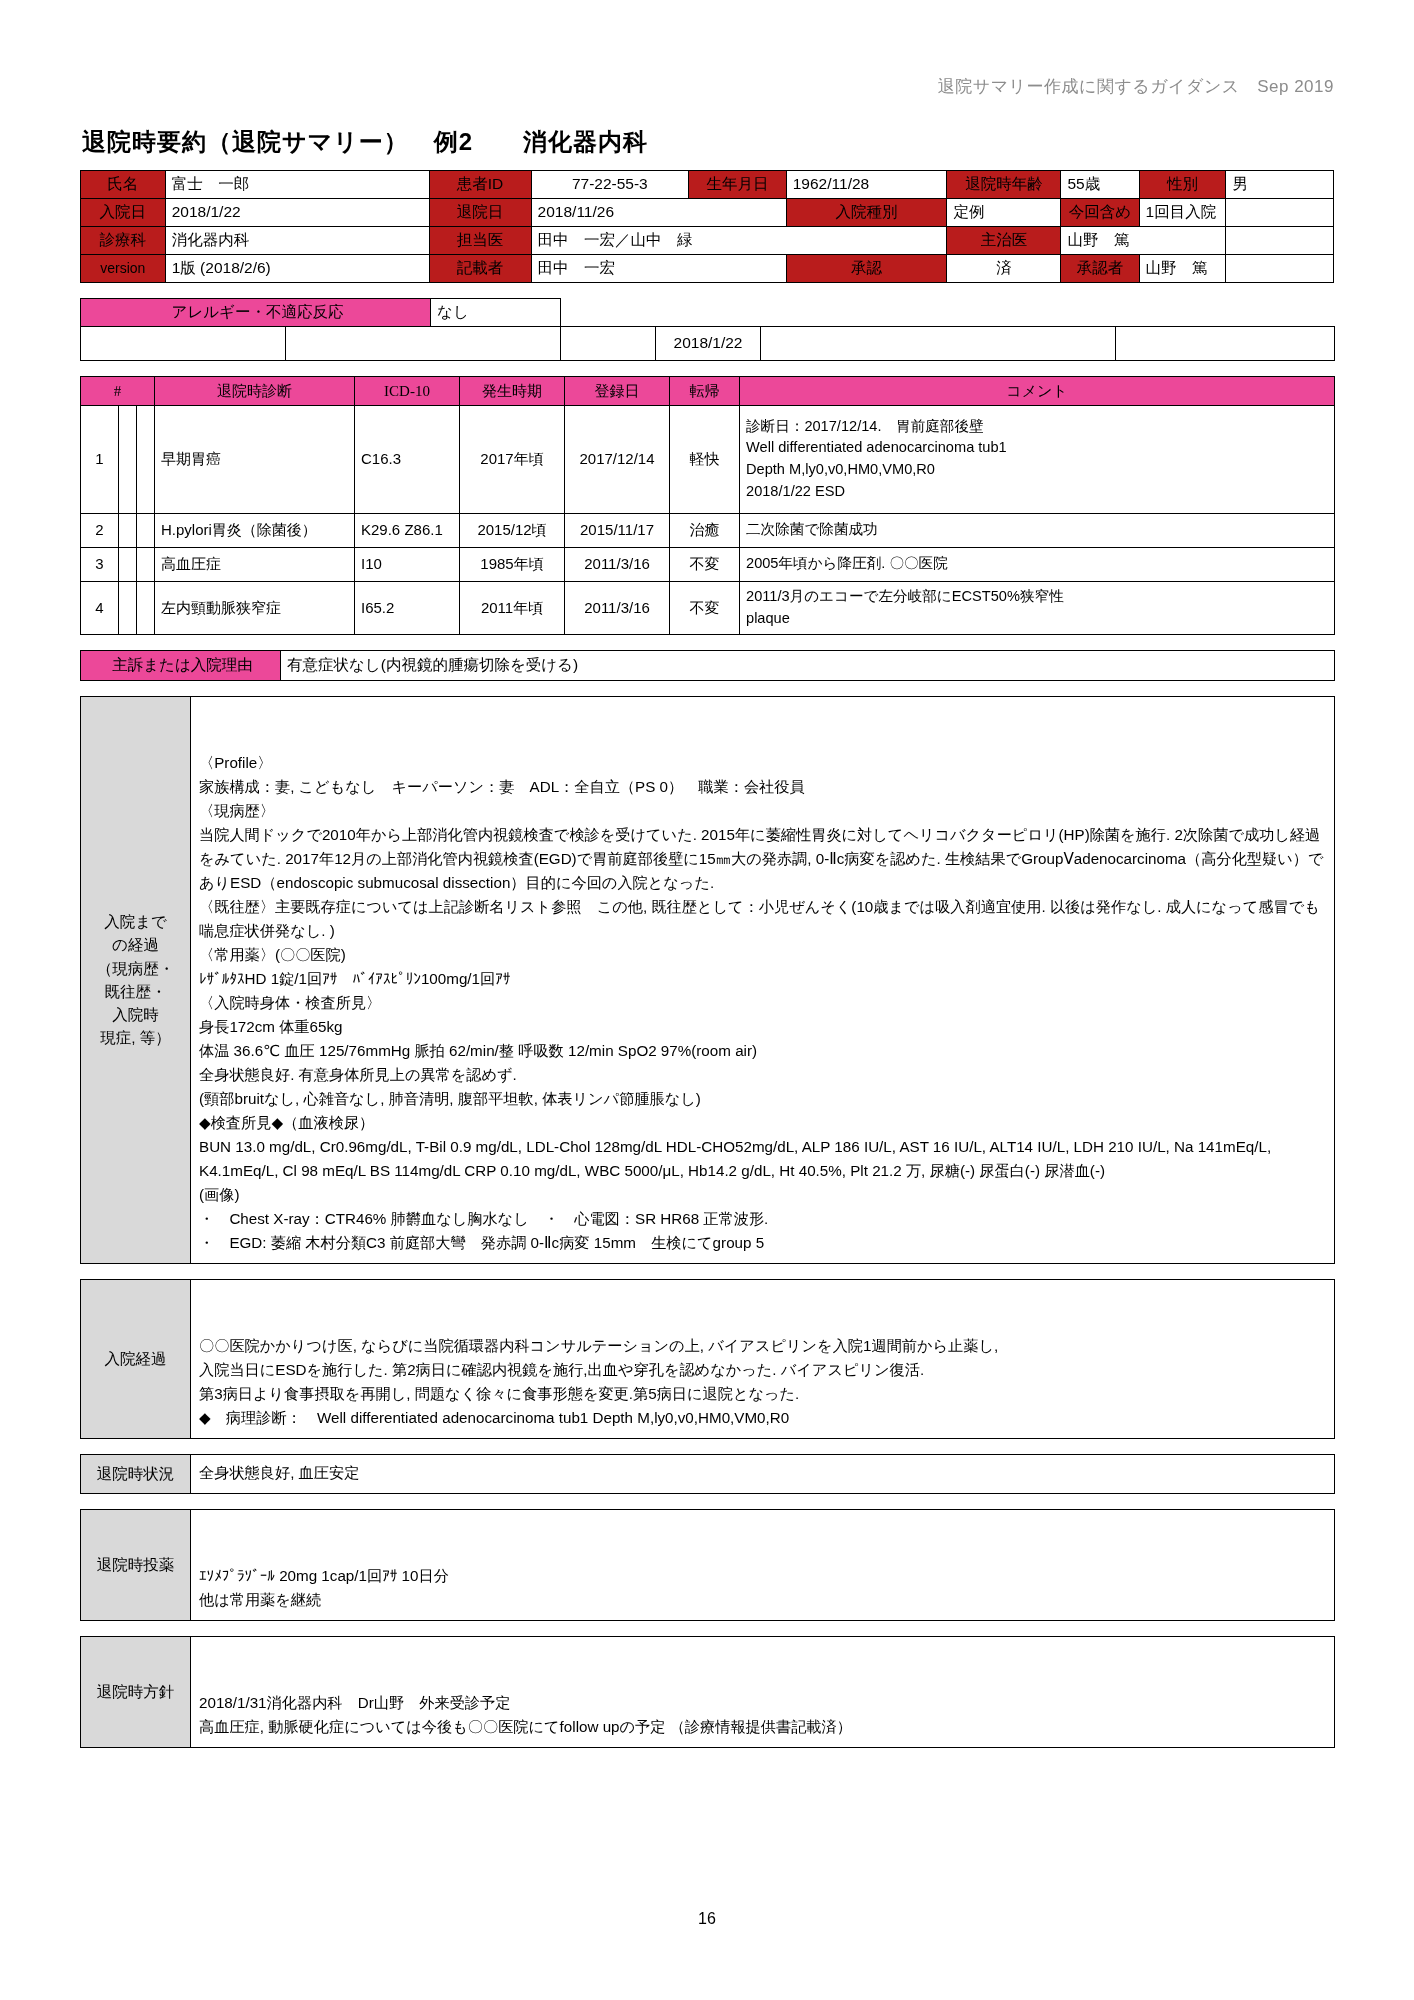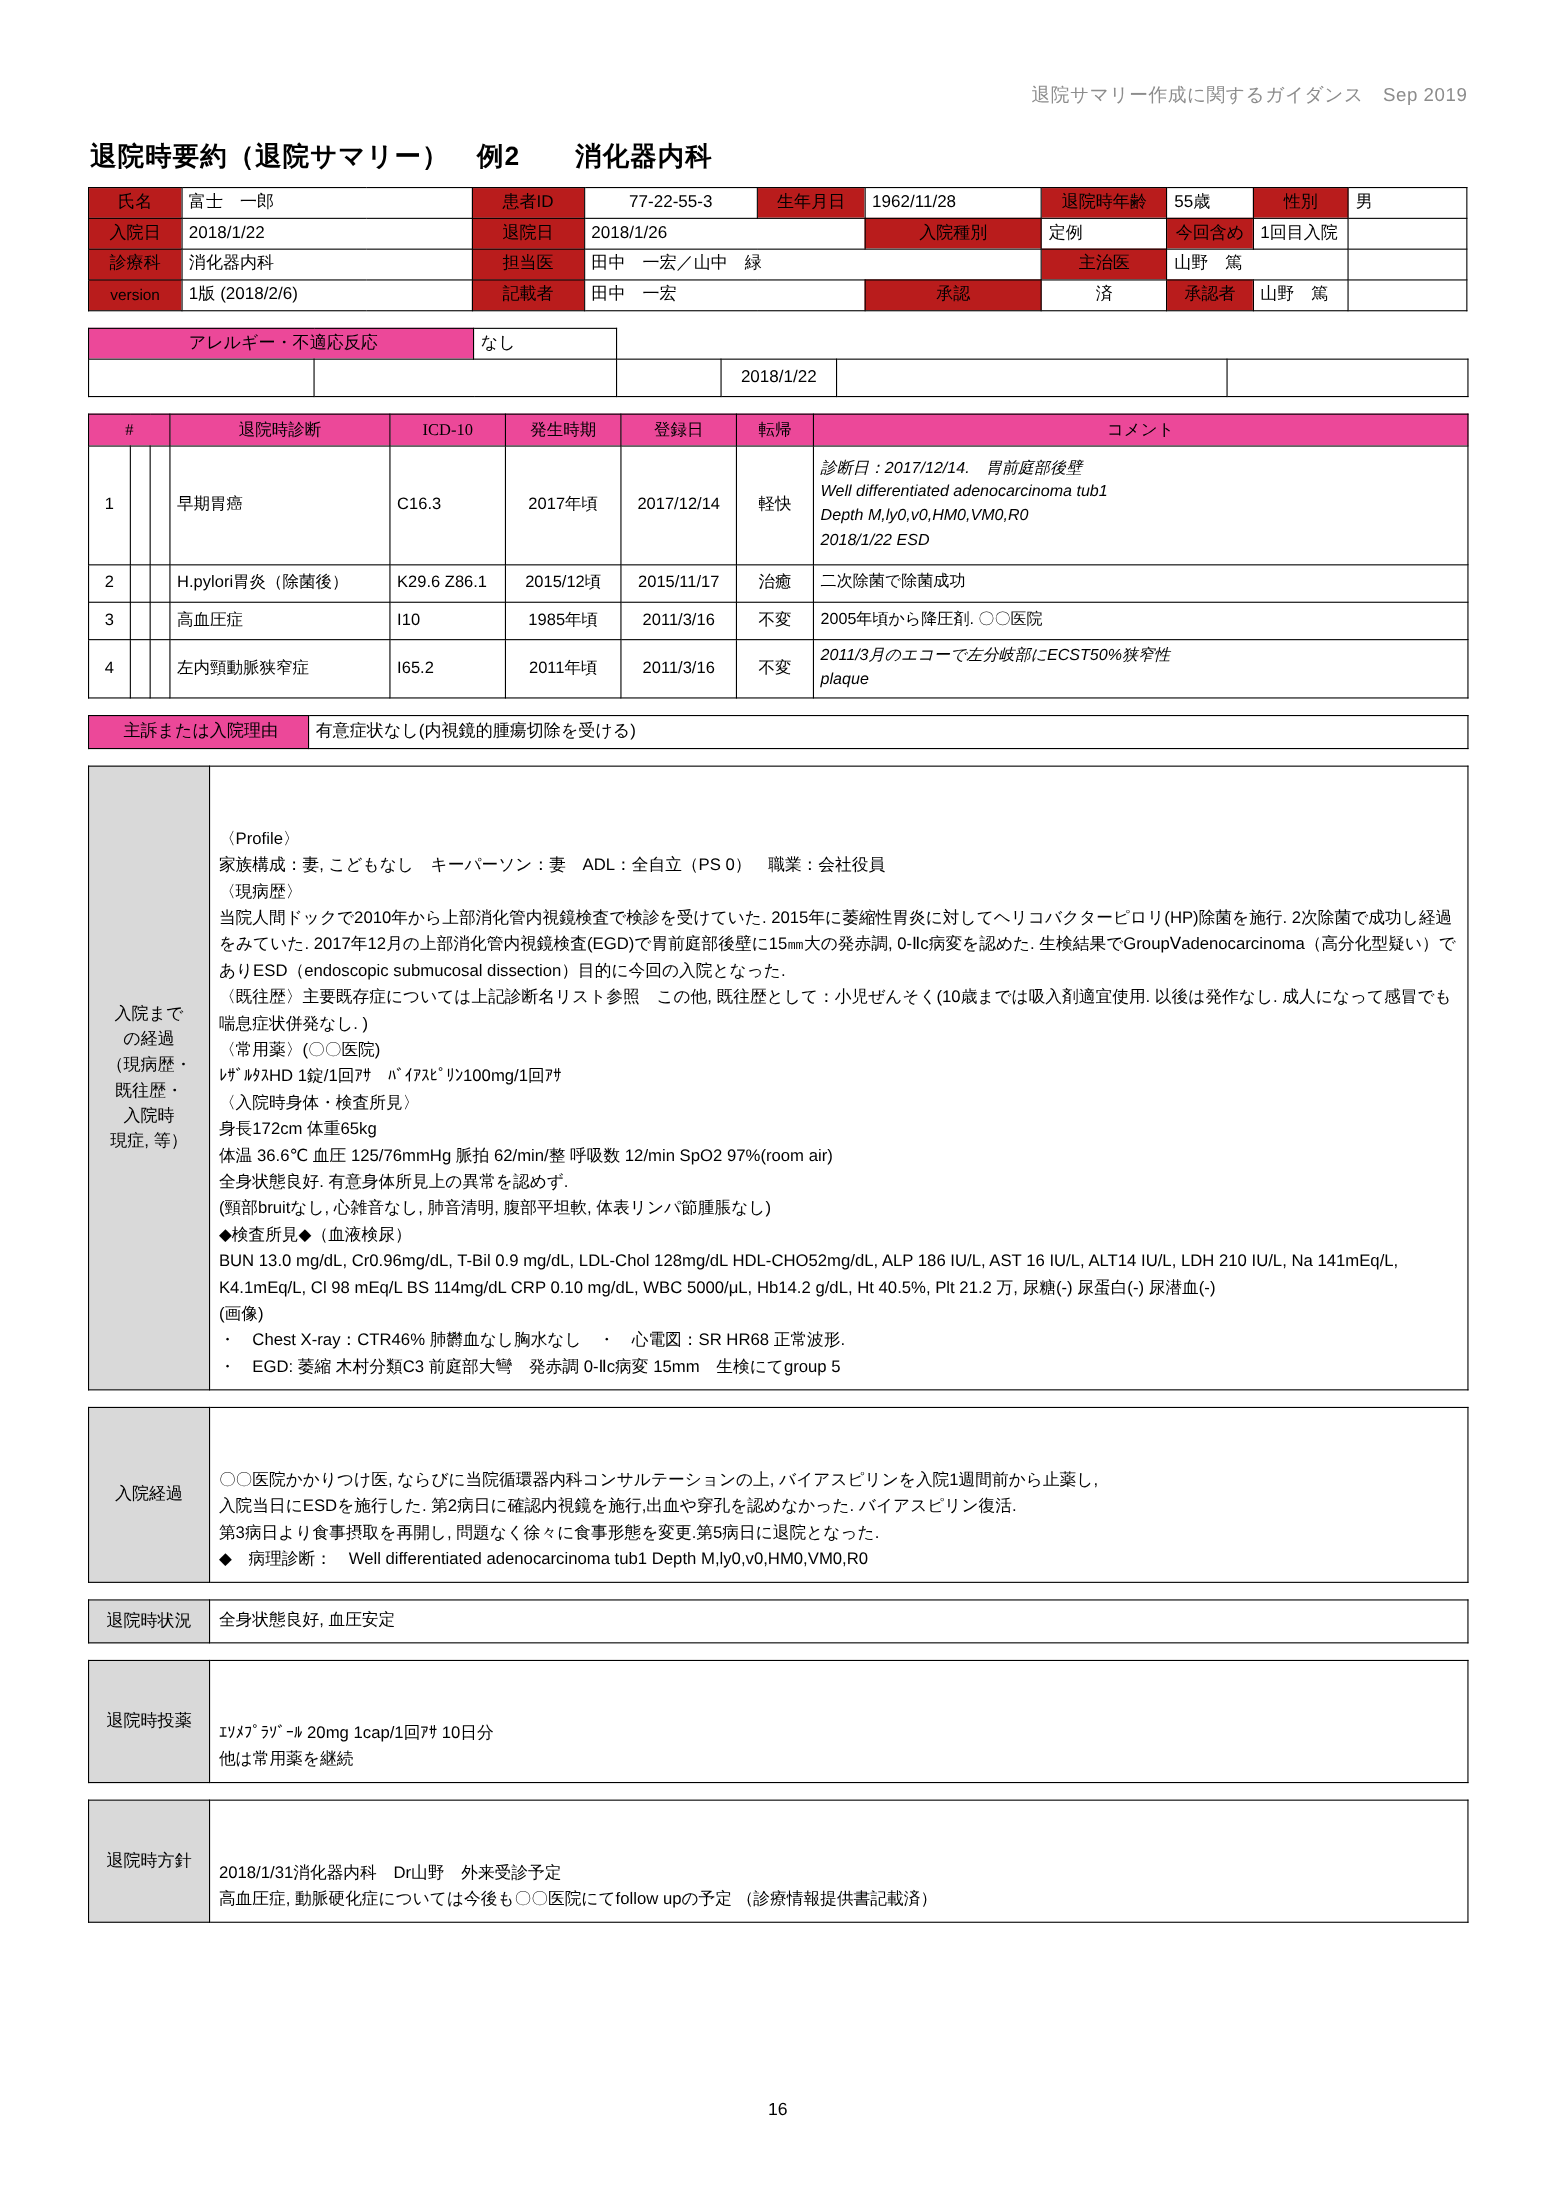--- a/index.html
+++ b/index.html
@@ -41,21 +41,21 @@
   td.vlabel{
     background:#d9d9d9;text-align:center;vertical-align:middle;
     font-size:15.5px;line-height:1.5;
   }
   .pagenum{
     position:absolute;left:0;right:0;bottom:72px;text-align:center;
     font-size:16px;
   }
   .dx-table td{font-size:15px;padding:4px 6px;}
   .dx-table td.cmt{font-size:14.6px;line-height:1.5;}
-  .diag-detail{white-space:pre-wrap;line-height:1.5;font-style:italic;}
+  .diag-detail{white-space:pre-wrap;line-height:1.5;}
 </style>
 </head>
 <body>
 
 <div class="page">
 
   <div class="doc-header">退院サマリー作成に関するガイダンス　Sep 2019</div>
 
   <div class="doc-title">退院時要約（退院サマリー）　例2　　消化器内科</div>
 
@@ -83,21 +83,21 @@
       <td>1962/11/28</td>
       <td class="lbl">退院時年齢</td>
       <td>55歳</td>
       <td class="lbl">性別</td>
       <td>男</td>
     </tr>
     <tr>
       <td class="lbl">入院日</td>
       <td colspan="2">2018/1/22</td>
       <td class="lbl">退院日</td>
-      <td colspan="2">2018/1/26</td>
+      <td colspan="2">2018/11/26</td>
       <td class="lbl">入院種別</td>
       <td>定例</td>
       <td class="lbl">今回含め</td>
       <td colspan="1">1回目入院</td>
       <td class="blank"></td>
     </tr>
     <tr>
       <td class="lbl">診療科</td>
       <td colspan="2">消化器内科</td>
       <td class="lbl">担当医</td>

